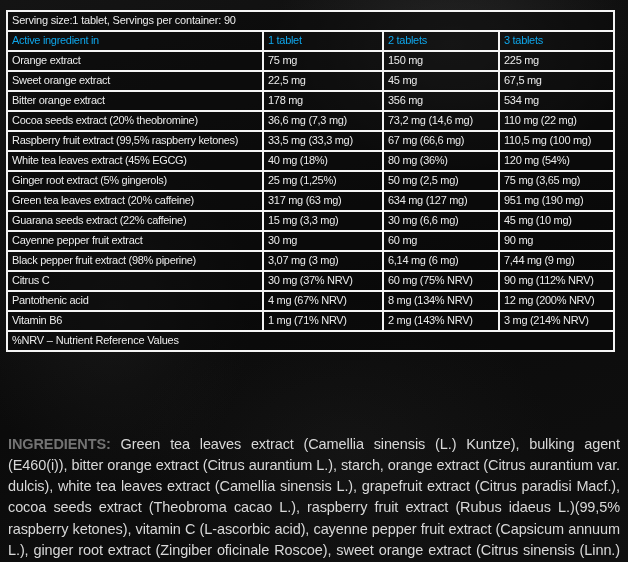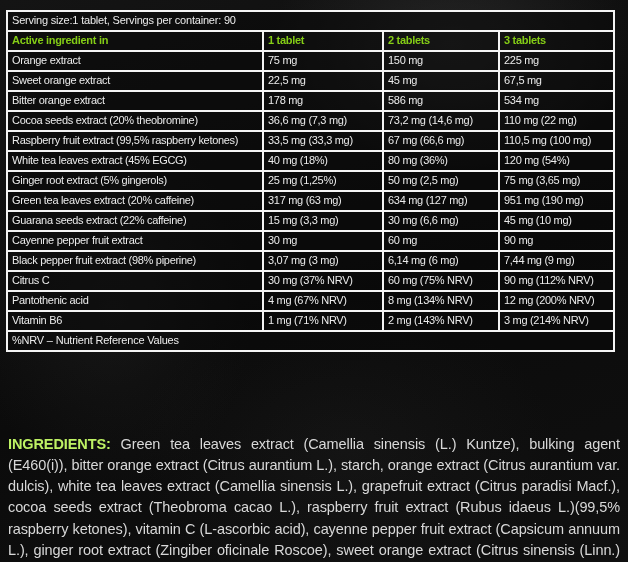--- a/index.html
+++ b/index.html
@@ -36,40 +36,40 @@
     padding: 0px 4px 2px 4px;
     vertical-align: top;
     line-height: 16px;
     background: rgba(10,10,10,0.55);
     font-weight: normal;
     text-align: left;
     overflow: hidden;
     white-space: normal;
   }
   table.facts tr.hdr th {
-    font-weight: bold;
-    color: #84cc16;
+    font-weight: normal;
+    color: #0ea5e9;
   }
   table.facts td.full {
     letter-spacing: -0.2px;
   }
 
   .ingredients {
     position: absolute;
     left: 8px;
     top: 419px;
     width: 612px;
     color: #d8d8d8;
     font-size: 14.5px;
     line-height: 21.3px;
     text-align: justify;
     letter-spacing: -0.1px;
   }
   .ingredients b {
-    color: #bef264;
+    color: #737373;
     font-weight: bold;
   }
 </style>
 </head>
 <body>
 
 <table class="facts">
   <colgroup>
     <col style="width:256px">
     <col style="width:120px">
@@ -94,21 +94,21 @@
     </tr>
     <tr>
       <td>Sweet orange extract</td>
       <td>22,5 mg</td>
       <td>45 mg</td>
       <td>67,5 mg</td>
     </tr>
     <tr>
       <td>Bitter orange extract</td>
       <td>178 mg</td>
-      <td>586 mg</td>
+      <td>356 mg</td>
       <td>534 mg</td>
     </tr>
     <tr>
       <td>Cocoa seeds extract (20% theobromine)</td>
       <td>36,6 mg (7,3 mg)</td>
       <td>73,2 mg (14,6 mg)</td>
       <td>110 mg (22 mg)</td>
     </tr>
     <tr>
       <td>Raspberry fruit extract (99,5% raspberry ketones)</td>

